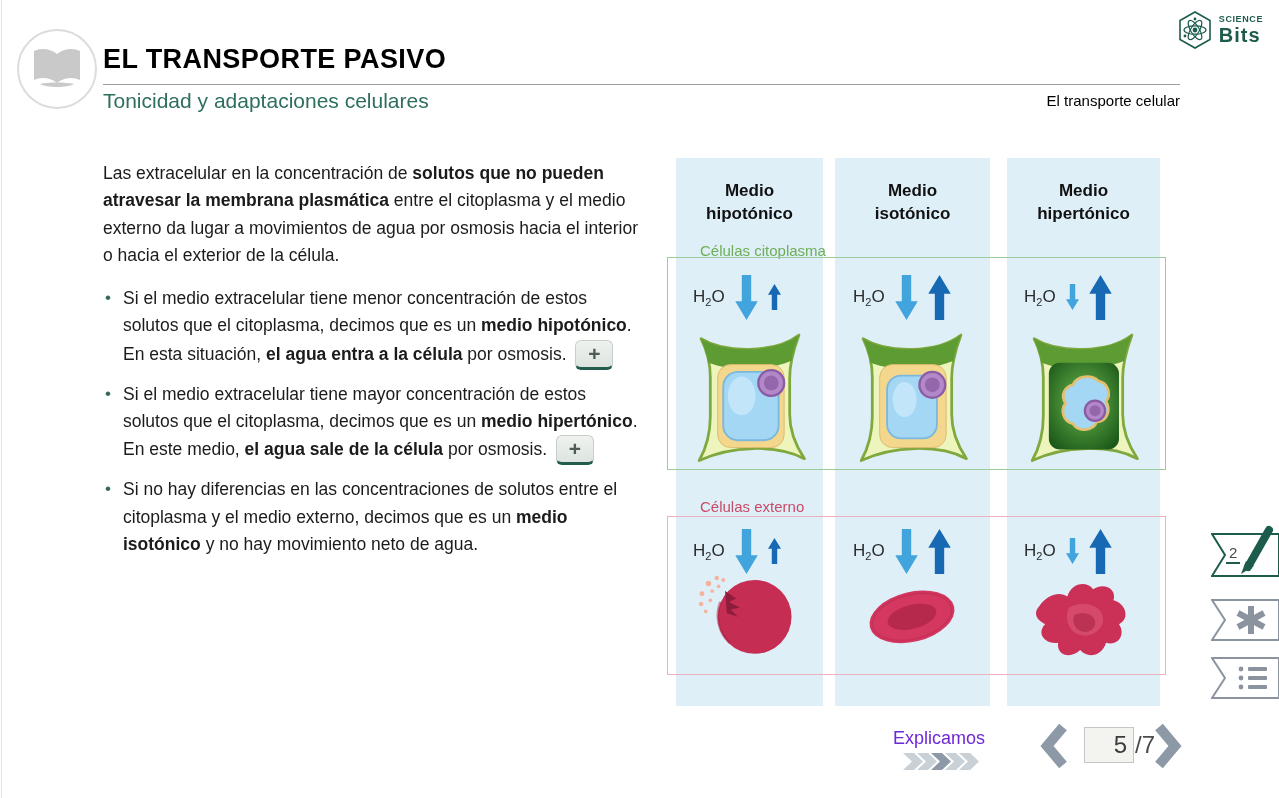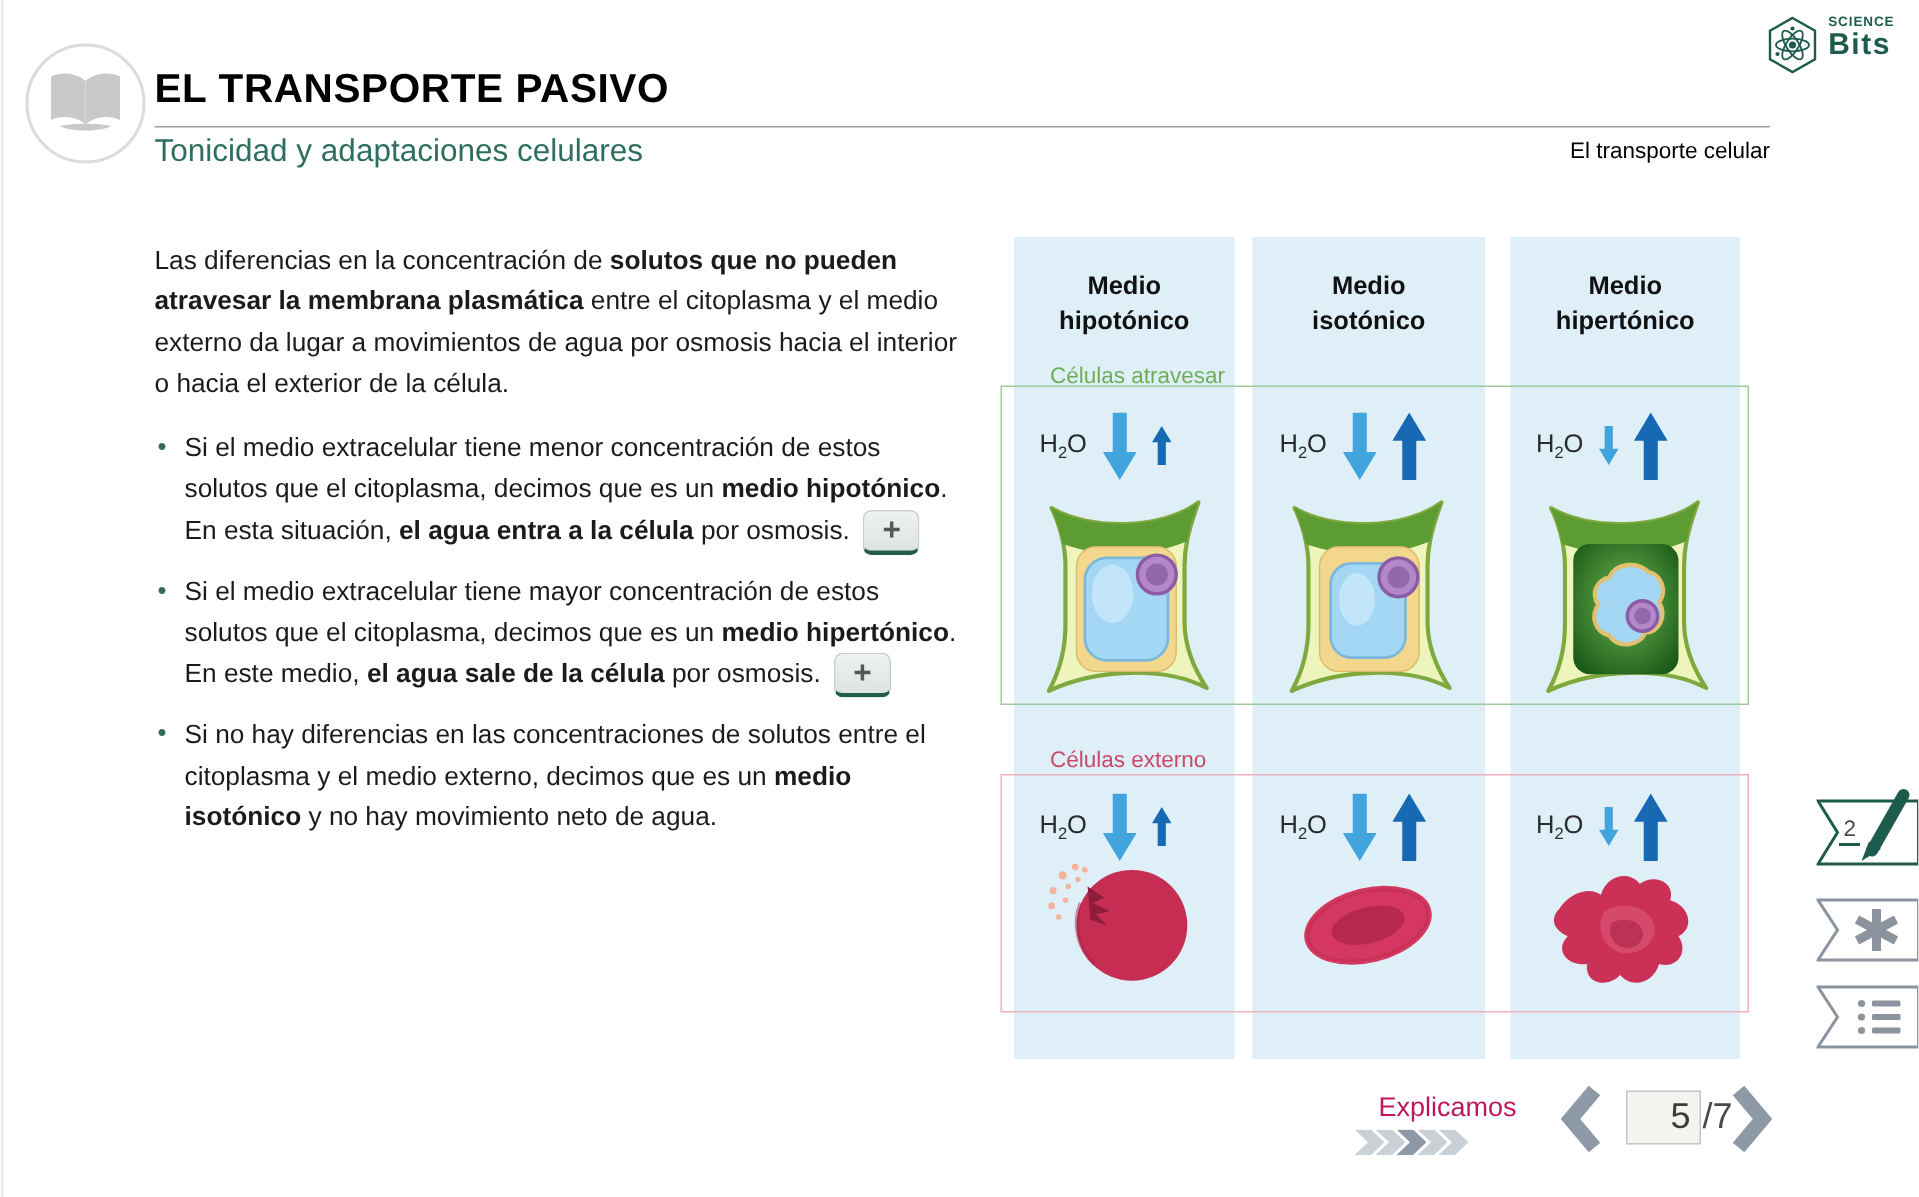--- a/index.html
+++ b/index.html
@@ -9,21 +9,21 @@
   }
   body::before{content:"";position:absolute;left:1px;top:0;bottom:0;width:1px;background:#e3e3e3;}
 
   
   .book-badge{position:absolute;left:16px;top:28px;width:82px;height:82px;}
   .title-block{position:absolute;left:103px;top:44px;}
   .page-title{font-size:27px;font-weight:700;color:#000000;letter-spacing:.4px;margin:0;}
   .header-rule{position:absolute;left:103px;top:84px;width:1077px;height:1px;background:#9e9e9e;}
   .subtitle{position:absolute;left:103px;top:89px;font-size:21px;color:#2e6e5f;}
   .breadcrumb{position:absolute;right:99px;top:92px;font-size:15px;color:#000000;}
-  .logo{position:absolute;right:16px;top:10px;display:flex;gap:5px;color:#1d5c4d;}
+  .logo{position:absolute;right:16px;top:10px;display:flex;align-items:center;gap:5px;color:#1d5c4d;}
   .logo-text{display:flex;flex-direction:column;line-height:1;}
   .logo-top{font-size:9px;font-weight:700;letter-spacing:.6px;}
   .logo-bottom{font-size:20px;font-weight:700;letter-spacing:1px;margin-top:1px;}
 
   
   .text-col{position:absolute;left:103px;top:160px;width:542px;font-size:17.5px;line-height:1.56;}
   .intro{margin:0 0 16px 0;}
   .bullets{list-style:none;margin:0;padding:0;}
   .bullets li{position:relative;padding-left:20px;margin-bottom:11px;}
   .dot{position:absolute;left:2px;top:0;color:#34695c;font-size:17px;}
@@ -61,21 +61,21 @@
   .ci-c1{left:27px;} .ci-c2{left:189px;} .ci-c3{left:360px;}
 
   
   .side-tab{position:absolute;left:1211px;width:68px;cursor:pointer;}
   .tab-note-count{
     position:absolute;left:1226px;top:544px;font-size:15px;color:#4a4a4a;
     border-bottom:2px solid #1f5c4c;padding:0 3px 1px 3px;cursor:pointer;
   }
 
   
-  .section-label{position:absolute;left:893px;top:728px;width:118px;text-align:right;font-size:18px;color:#be185d;}
+  .section-label{position:absolute;left:893px;top:728px;width:118px;text-align:left;font-size:18px;color:#6d28d9;}
   .progress{position:absolute;left:903px;top:753px;display:flex;}
   .step{width:20px;height:17px;margin-left:-6px;background:#c9d0d6;
     clip-path:polygon(0% 0%,55% 0%,100% 50%,55% 100%,0% 100%,45% 50%);}
   .step:first-child{margin-left:0;}
   .step.active{background:#8d99a6;}
   .nav-chevron{position:absolute;top:722px;cursor:pointer;}
   .nav-prev{left:1038px;} .nav-next{left:1154px;}
   .page-box{
     position:absolute;left:1084px;top:727px;width:42px;height:34px;background:#f3f3ef;
     border:1px solid #c6c6c6;font-size:24px;color:#3c3c3c;text-align:right;
@@ -112,21 +112,21 @@
     <circle cx="19" cy="9" r="1.4" fill="#1d5c4d"></circle>
     <circle cx="9" cy="26" r="1.4" fill="#1d5c4d"></circle>
   </svg>
   <div class="logo-text">
     <span class="logo-top">SCIENCE</span>
     <span class="logo-bottom">Bits</span>
   </div>
 </div>
 
 <div class="text-col">
-  <p class="intro"><span>Las diferencias en la concentración de </span><b>solutos que no pueden atravesar la membrana plasmática</b><span> entre el citoplasma y el medio externo da lugar a movimientos de agua por osmosis hacia el interior o hacia el exterior de la célula.</span></p>
+  <p class="intro"><span>Las extracelular en la concentración de </span><b>solutos que no pueden atravesar la membrana plasmática</b><span> entre el citoplasma y el medio externo da lugar a movimientos de agua por osmosis hacia el interior o hacia el exterior de la célula.</span></p>
   <ul class="bullets">
     <li>
       <span class="dot">•</span><span><span>Si el medio extracelular tiene menor concentración de estos solutos que el citoplasma, decimos que es un </span><b>medio hipotónico</b><span>. En esta situación, </span><b>el agua entra a la célula</b><span> por osmosis. </span></span><span class="plus-btn">+</span>
     </li>
     <li>
       <span class="dot">•</span><span><span>Si el medio extracelular tiene mayor concentración de estos solutos que el citoplasma, decimos que es un </span><b>medio hipertónico</b><span>. En este medio, </span><b>el agua sale de la célula</b><span> por osmosis. </span></span><span class="plus-btn">+</span>
     </li>
     <li>
       <span class="dot">•</span><span><span>Si no hay diferencias en las concentraciones de solutos entre el citoplasma y el medio externo, decimos que es un </span><b>medio isotónico</b><span> y no hay movimiento neto de agua.</span></span>
     </li>
@@ -137,21 +137,21 @@
   <div class="dcol c1">
     <div class="dcol-header"><span>Medio hipotónico</span></div>
   </div>
   <div class="dcol c2">
     <div class="dcol-header"><span>Medio isotónico</span></div>
   </div>
   <div class="dcol c3">
     <div class="dcol-header"><span>Medio hipertónico</span></div>
   </div>
 
-  <div class="row-label plant">Células atravesar</div>
+  <div class="row-label plant">Células citoplasma</div>
   <div class="row-box plant"></div>
   <div class="row-label animal">Células externo</div>
   <div class="row-box animal"></div>
 
   <div class="water-group wg-r1 wg-c1">
     <span class="h2o"><span>H</span><span class="sub">2</span><span>O</span></span>
     <svg width="23" height="45" viewBox="0 0 24 48">
         <polygon points="12,48 0,28 7,28 7,0 17,0 17,28 24,28" fill="#42a4dc"></polygon>
       </svg>
     <svg width="13" height="26" viewBox="0 0 24 48">

